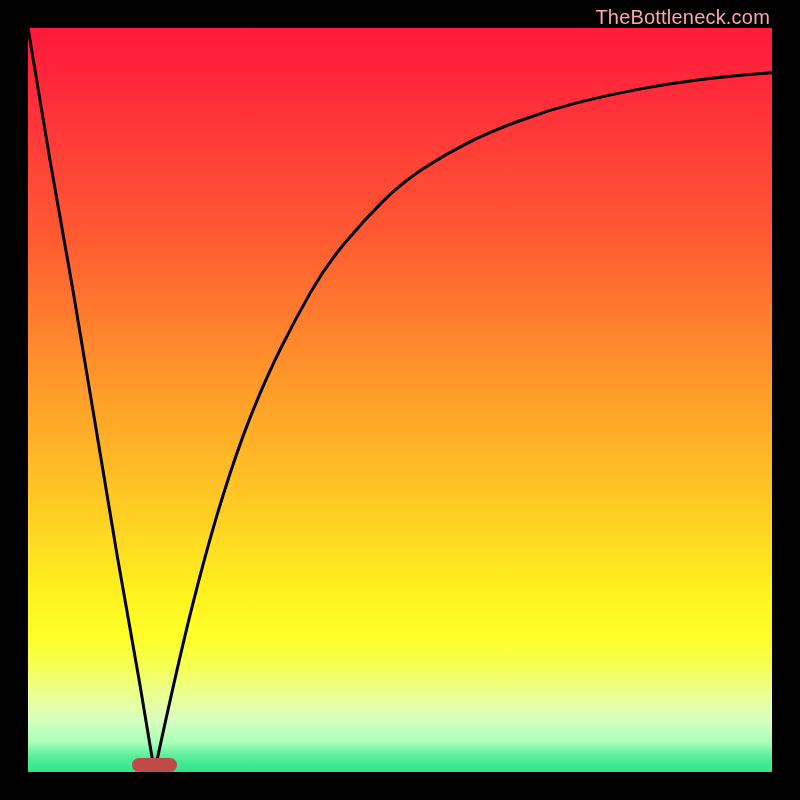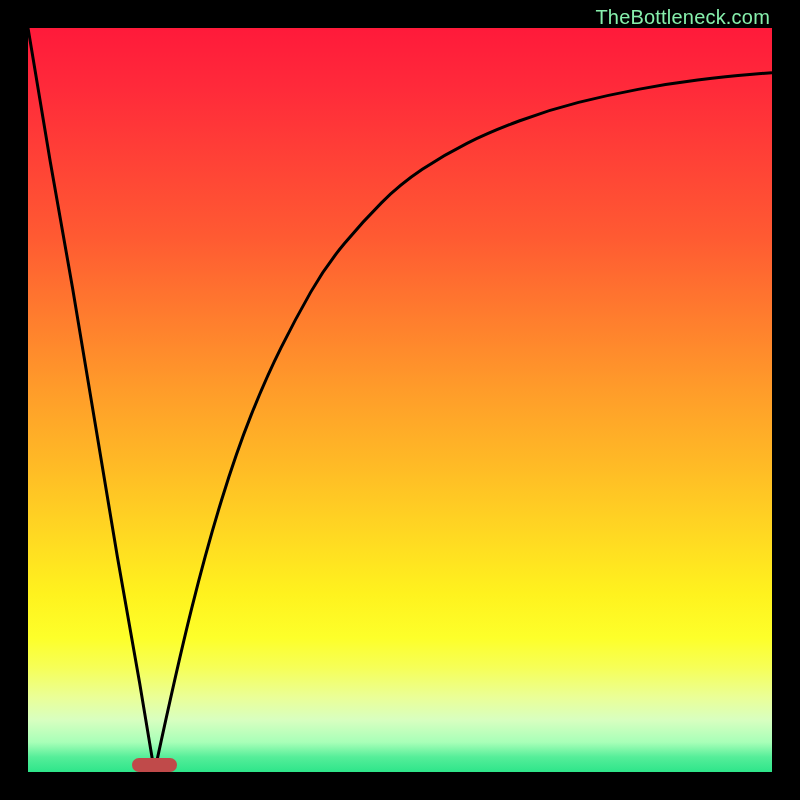--- a/index.html
+++ b/index.html
@@ -48,21 +48,21 @@
   }
   .curves {
     position: absolute;
     inset: 0;
   }
   .watermark {
     position: absolute;
     top: 6px;
     right: 30px;
     font-size: 20px;
-    color: #86efac;
+    color: #fca5a5;
     font-family: Verdana, Arial, sans-serif;
     letter-spacing: 0.2px;
     margin-left: 31px;
   }
   .marker {
     position: absolute;
     background: #c04a4a;
     height: 14px;
     border-radius: 7px;
   }

